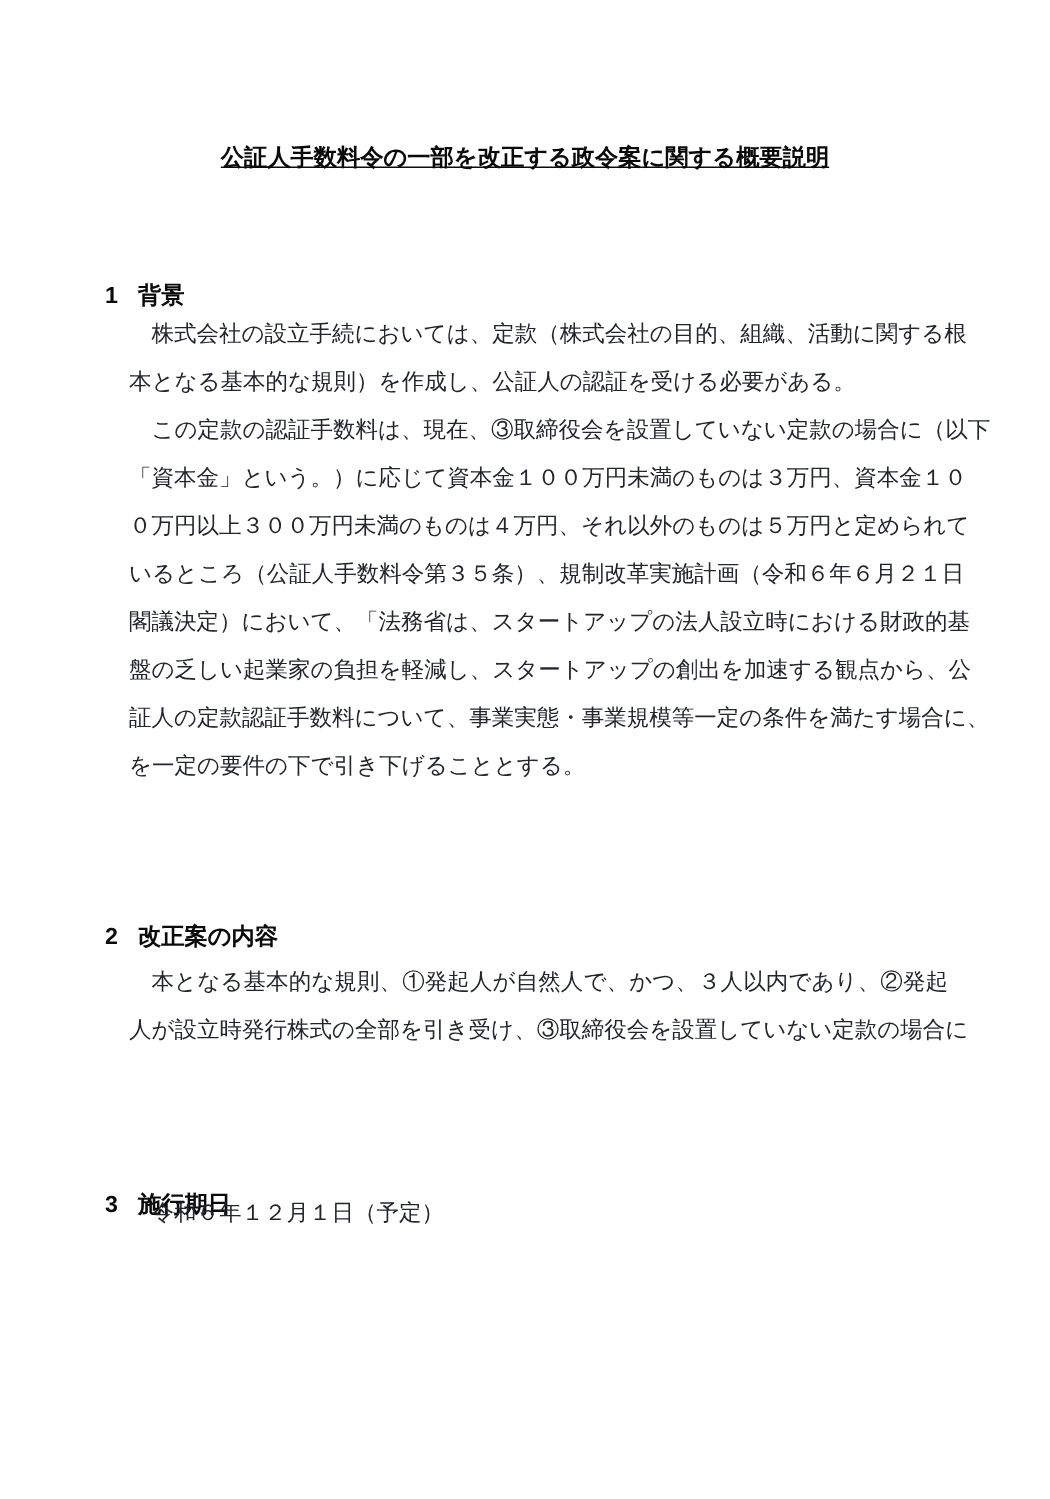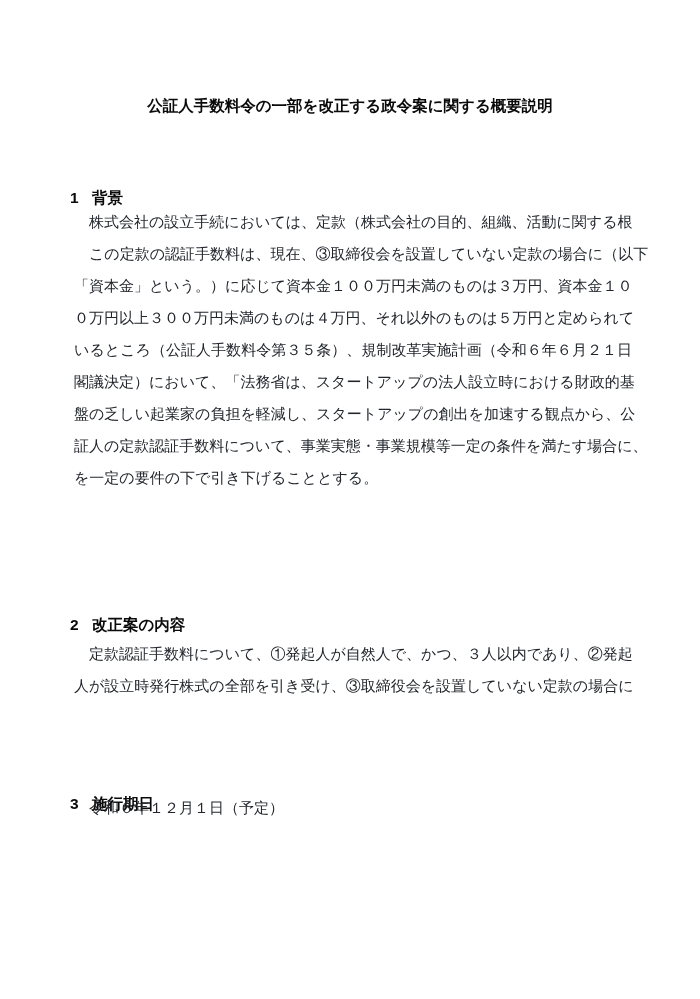--- a/index.html
+++ b/index.html
@@ -21,20 +21,21 @@
     top: 95px;
     left: 0;
     width: 100%;
     text-align: center;
     font-family: "Liberation Sans", "DejaVu Sans", sans-serif;
     font-weight: 700;
     font-size: 15.5px;
     line-height: 22px;
     color: #0a0a0a;
     letter-spacing: 0px;
+    text-decoration: underline;
   }
   .sec-heading {
     position: absolute;
     left: 70px;
     font-family: "Liberation Sans", "DejaVu Sans", sans-serif;
     font-weight: 700;
     font-size: 15.5px;
     line-height: 20px;
     color: #0a0a0a;
   }
@@ -45,20 +46,21 @@
   .sec-body {
     position: absolute;
     left: 74px;
     width: 558px;
     font-size: 15px;
   }
   .line {
     height: 32px;
     line-height: 32px;
     white-space: nowrap;
+    margin-left: 12px;
   }
   .fill {
     text-align: justify;
     text-align-last: justify;
   }
   .first {
     text-indent: 15px;
   }
   #h1 { top: 188px; }
   #b1 { top: 206px; }
@@ -72,35 +74,36 @@
 
 <div class="page">
 
   <div class="doc-title">公証人手数料令の一部を改正する政令案に関する概要説明</div>
 
   <div class="sec-heading" id="h1">
     <span class="sec-num">1</span><span>背景</span>
   </div>
   <div class="sec-body" id="b1">
     <div class="line first fill">株式会社の設立手続においては、定款（株式会社の目的、組織、活動に関する根</div>
+    <div class="line">本となる基本的な規則）を作成し、公証人の認証を受ける必要がある。</div>
     <div class="line first fill">この定款の認証手数料は、現在、③取締役会を設置していない定款の場合に（以下</div>
     <div class="line fill">「資本金」という。）に応じて資本金１００万円未満のものは３万円、資本金１０</div>
     <div class="line fill">０万円以上３００万円未満のものは４万円、それ以外のものは５万円と定められて</div>
     <div class="line fill">いるところ（公証人手数料令第３５条）、規制改革実施計画（令和６年６月２１日</div>
     <div class="line fill">閣議決定）において、「法務省は、スタートアップの法人設立時における財政的基</div>
     <div class="line fill">盤の乏しい起業家の負担を軽減し、スタートアップの創出を加速する観点から、公</div>
     <div class="line fill">証人の定款認証手数料について、事業実態・事業規模等一定の条件を満たす場合に、</div>
     <div class="line">を一定の要件の下で引き下げることとする。</div>
   </div>
 
   <div class="sec-heading" id="h2">
     <span class="sec-num">2</span><span>改正案の内容</span>
   </div>
   <div class="sec-body" id="b2">
-    <div class="line first fill">定款認証手数料について、①発起人が自然人で、かつ、３人以内であり、②発起</div>
+    <div class="line first fill">本となる基本的な規則、①発起人が自然人で、かつ、３人以内であり、②発起</div>
     <div class="line fill">人が設立時発行株式の全部を引き受け、③取締役会を設置していない定款の場合に</div>
   </div>
 
   <div class="sec-heading" id="h3">
     <span class="sec-num">3</span><span>施行期日</span>
   </div>
   <div class="sec-body" id="b3">
     <div class="line first">令和６年１２月１日（予定）</div>
   </div>
 

